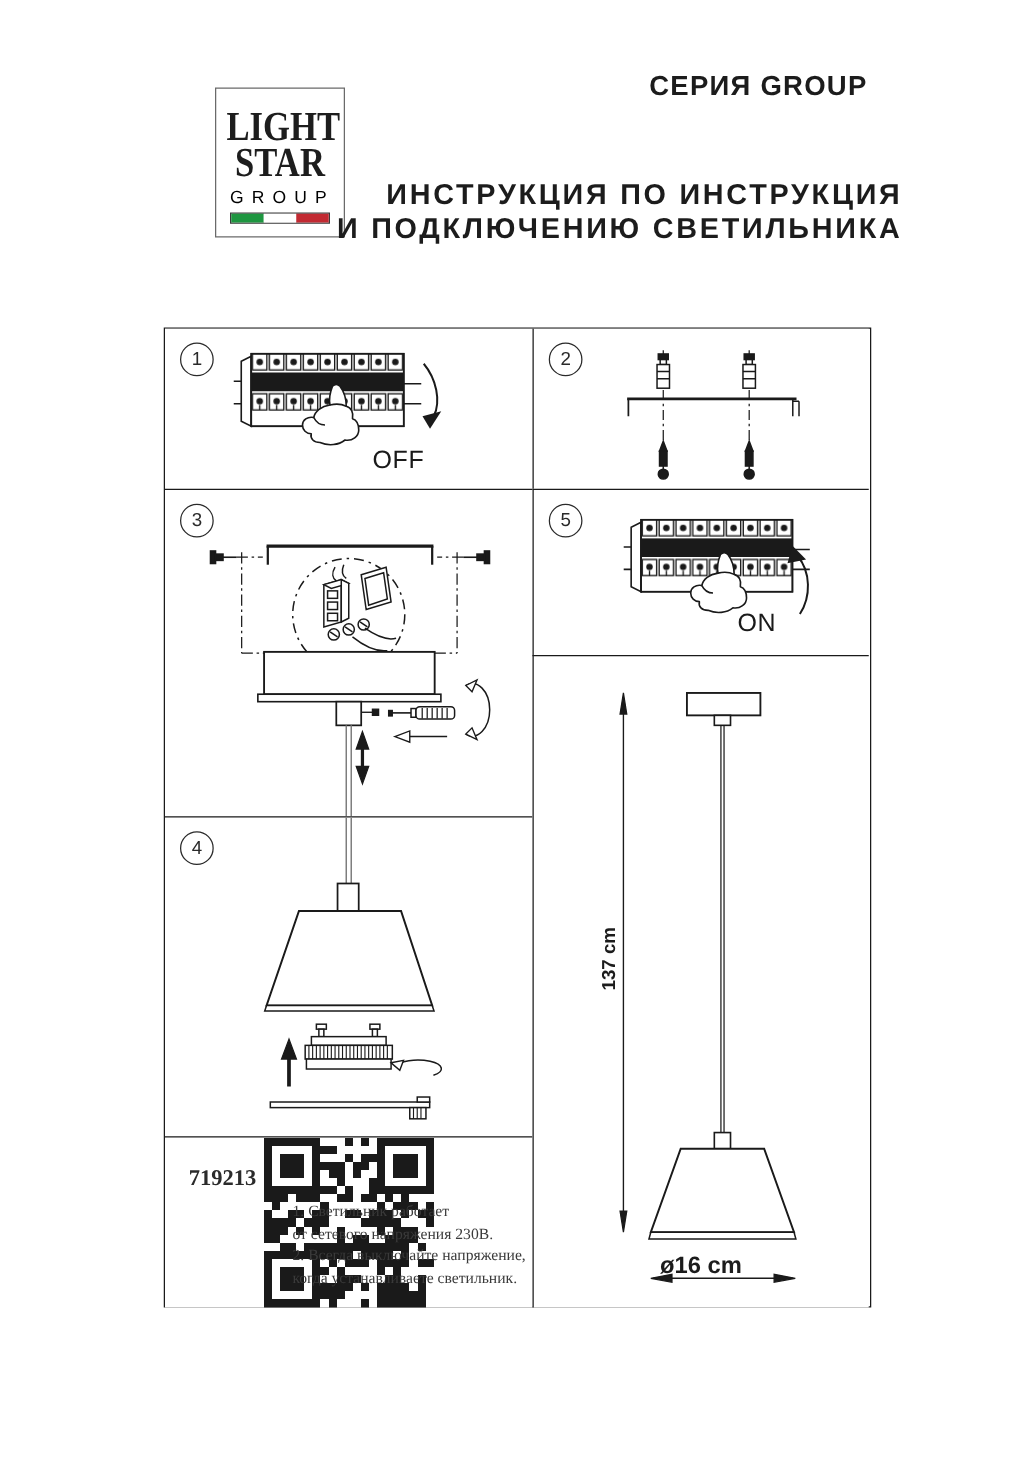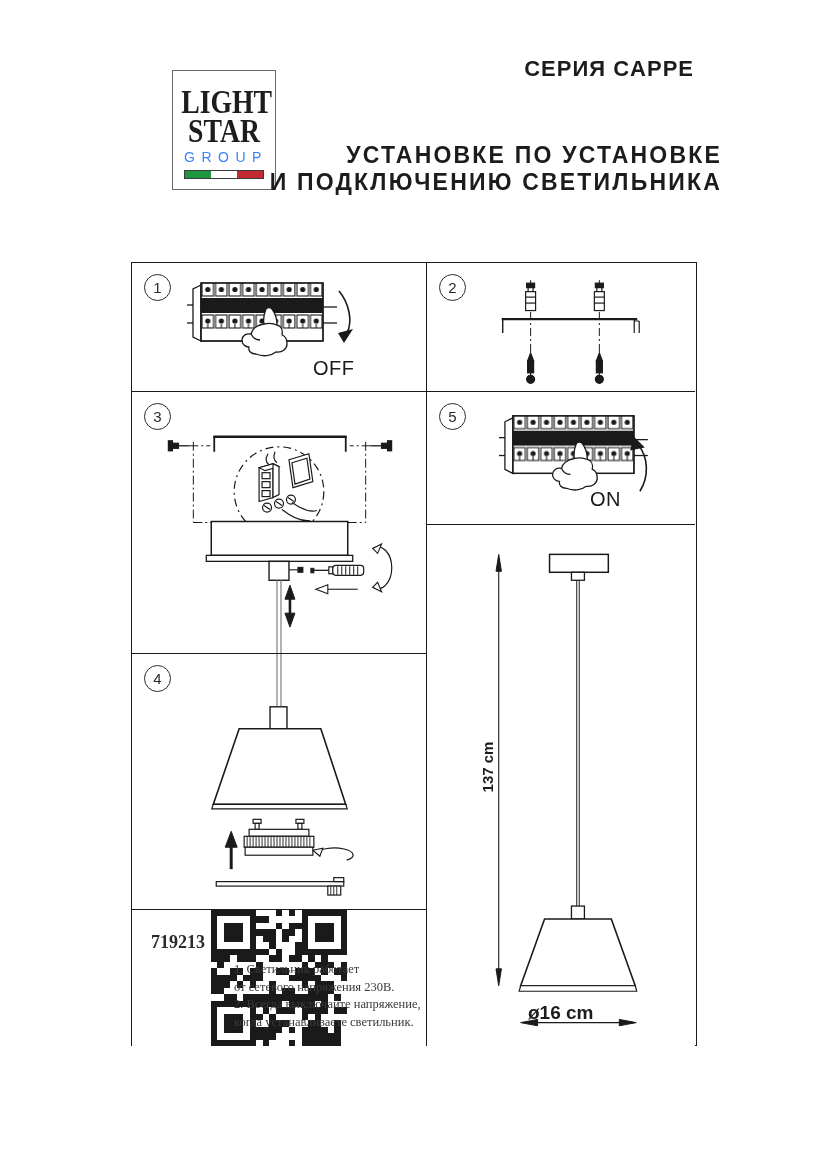--- a/index.html
+++ b/index.html
@@ -4,21 +4,21 @@
 <style>
   html,body{margin:0;padding:0;background:#e8e8e8;}
   .page{position:relative;width:826px;height:1169px;background:#ffffff;overflow:hidden;
         font-family:"Liberation Sans",sans-serif;color:#1c1c1c;}
   
   .logo{position:absolute;left:136px;top:70px;width:104px;height:120px;
         border:1.4px solid #6a6a6a;box-sizing:border-box;text-align:center;background:#fff;margin-left:36px;}
   .logo-word{font-family:"Liberation Serif",serif;font-weight:bold;font-size:33px;line-height:29px;
         color:#1d1d1d;transform:scaleX(0.84);transform-origin:center;letter-spacing:0px;}
   .logo-word.first{margin-top:17px;}
-  .logo-group{font-size:14px;letter-spacing:6.5px;text-indent:4px;color:#3b82f6;margin-top:3px;}
+  .logo-group{font-size:14px;letter-spacing:6.5px;text-indent:4px;color:#000000;margin-top:3px;}
   .logo-flag{width:78px;height:7px;margin:5px auto 0;border:1px solid #3a3a3a;display:flex;box-sizing:content-box;}
   .logo-flag span{flex:1;}
   .series-block{position:absolute;right:132px;top:54px;text-align:right;
         font-weight:bold;font-size:22px;line-height:30px;letter-spacing:1px;}
   .title-block{position:absolute;right:104px;top:142px;text-align:right;
         font-weight:bold;font-size:23px;line-height:27px;letter-spacing:2.2px;}
   
   .grid{position:absolute;left:131px;top:262px;width:566px;height:784px;
         border:1.6px solid #1a1a1a;box-sizing:border-box;}
   .panel{position:absolute;box-sizing:border-box;background:#fff;}
@@ -27,21 +27,21 @@
   .p3{left:0;top:128px;width:294px;height:262px;border-top:1.6px solid #1a1a1a;}
   .p4{left:0;top:390px;width:294px;height:256px;border-top:1.6px solid #1a1a1a;}
   .pnotes{left:0;top:646px;width:294px;height:137px;border-top:1.6px solid #1a1a1a;font-family:Liberation Serif, serif;}
   .p2{left:294px;top:0;width:269px;height:128px;border-left:1.6px solid #1a1a1a;}
   .p5{left:294px;top:128px;width:269px;height:133px;border-left:1.6px solid #1a1a1a;border-top:1.6px solid #1a1a1a;}
   .plamp{left:294px;top:261px;width:269px;height:522px;border-left:1.6px solid #1a1a1a;border-top:1.6px solid #1a1a1a;}
   .badge{position:absolute;left:12px;top:11px;width:25px;height:25px;border:1.5px solid #2a2a2a;
         border-radius:50%;display:flex;align-items:center;justify-content:center;
         font-size:15px;color:#2a2a2a;background:#fff;z-index:2;}
   .step-label{position:absolute;font-size:20px;letter-spacing:0.5px;color:#1a1a1a;}
-  .lbl-off{left:166px;top:94px;margin-left:15px;}
+  .lbl-off{left:166px;top:94px;}
   .lbl-on{left:163px;top:96px;}
   
   .dim-height{position:absolute;left:28px;top:233px;width:64px;height:18px;
         display:flex;align-items:center;justify-content:center;
         font-size:15px;font-weight:bold;transform:rotate(-90deg);}
   .dim-diameter{position:absolute;left:101px;top:477px;width:101px;
         font-size:19px;font-weight:bold;}
   
   .notes-article{position:absolute;left:19px;top:22px;font-size:18px;font-weight:bold;color:#2b2b2b;}
   .qr{position:absolute;left:17px;top:47px;width:74px;height:74px;}
@@ -93,25 +93,25 @@
     <div class="logo-word">STAR</div>
     <div class="logo-group">GROUP</div>
     <div class="logo-flag">
       <span style="background:#1e9640;"></span>
       <span style="background:#ffffff;"></span>
       <span style="background:#c22a32;"></span>
     </div>
   </div>
 
   <div class="series-block">
-    <div>СЕРИЯ CAPPE</div>
+    <div>СЕРИЯ GROUP</div>
   </div>
 
   <div class="title-block">
-    <div>УСТАНОВКЕ ПО УСТАНОВКЕ</div>
+    <div>ИНСТРУКЦИЯ ПО ИНСТРУКЦИЯ</div>
     <div>И ПОДКЛЮЧЕНИЮ СВЕТИЛЬНИКА</div>
   </div>
 
   <div class="grid">
 
     <section class="panel p1">
       <div class="badge">
         <span>1</span>
       </div>
       <svg viewBox="0 0 294 128">

